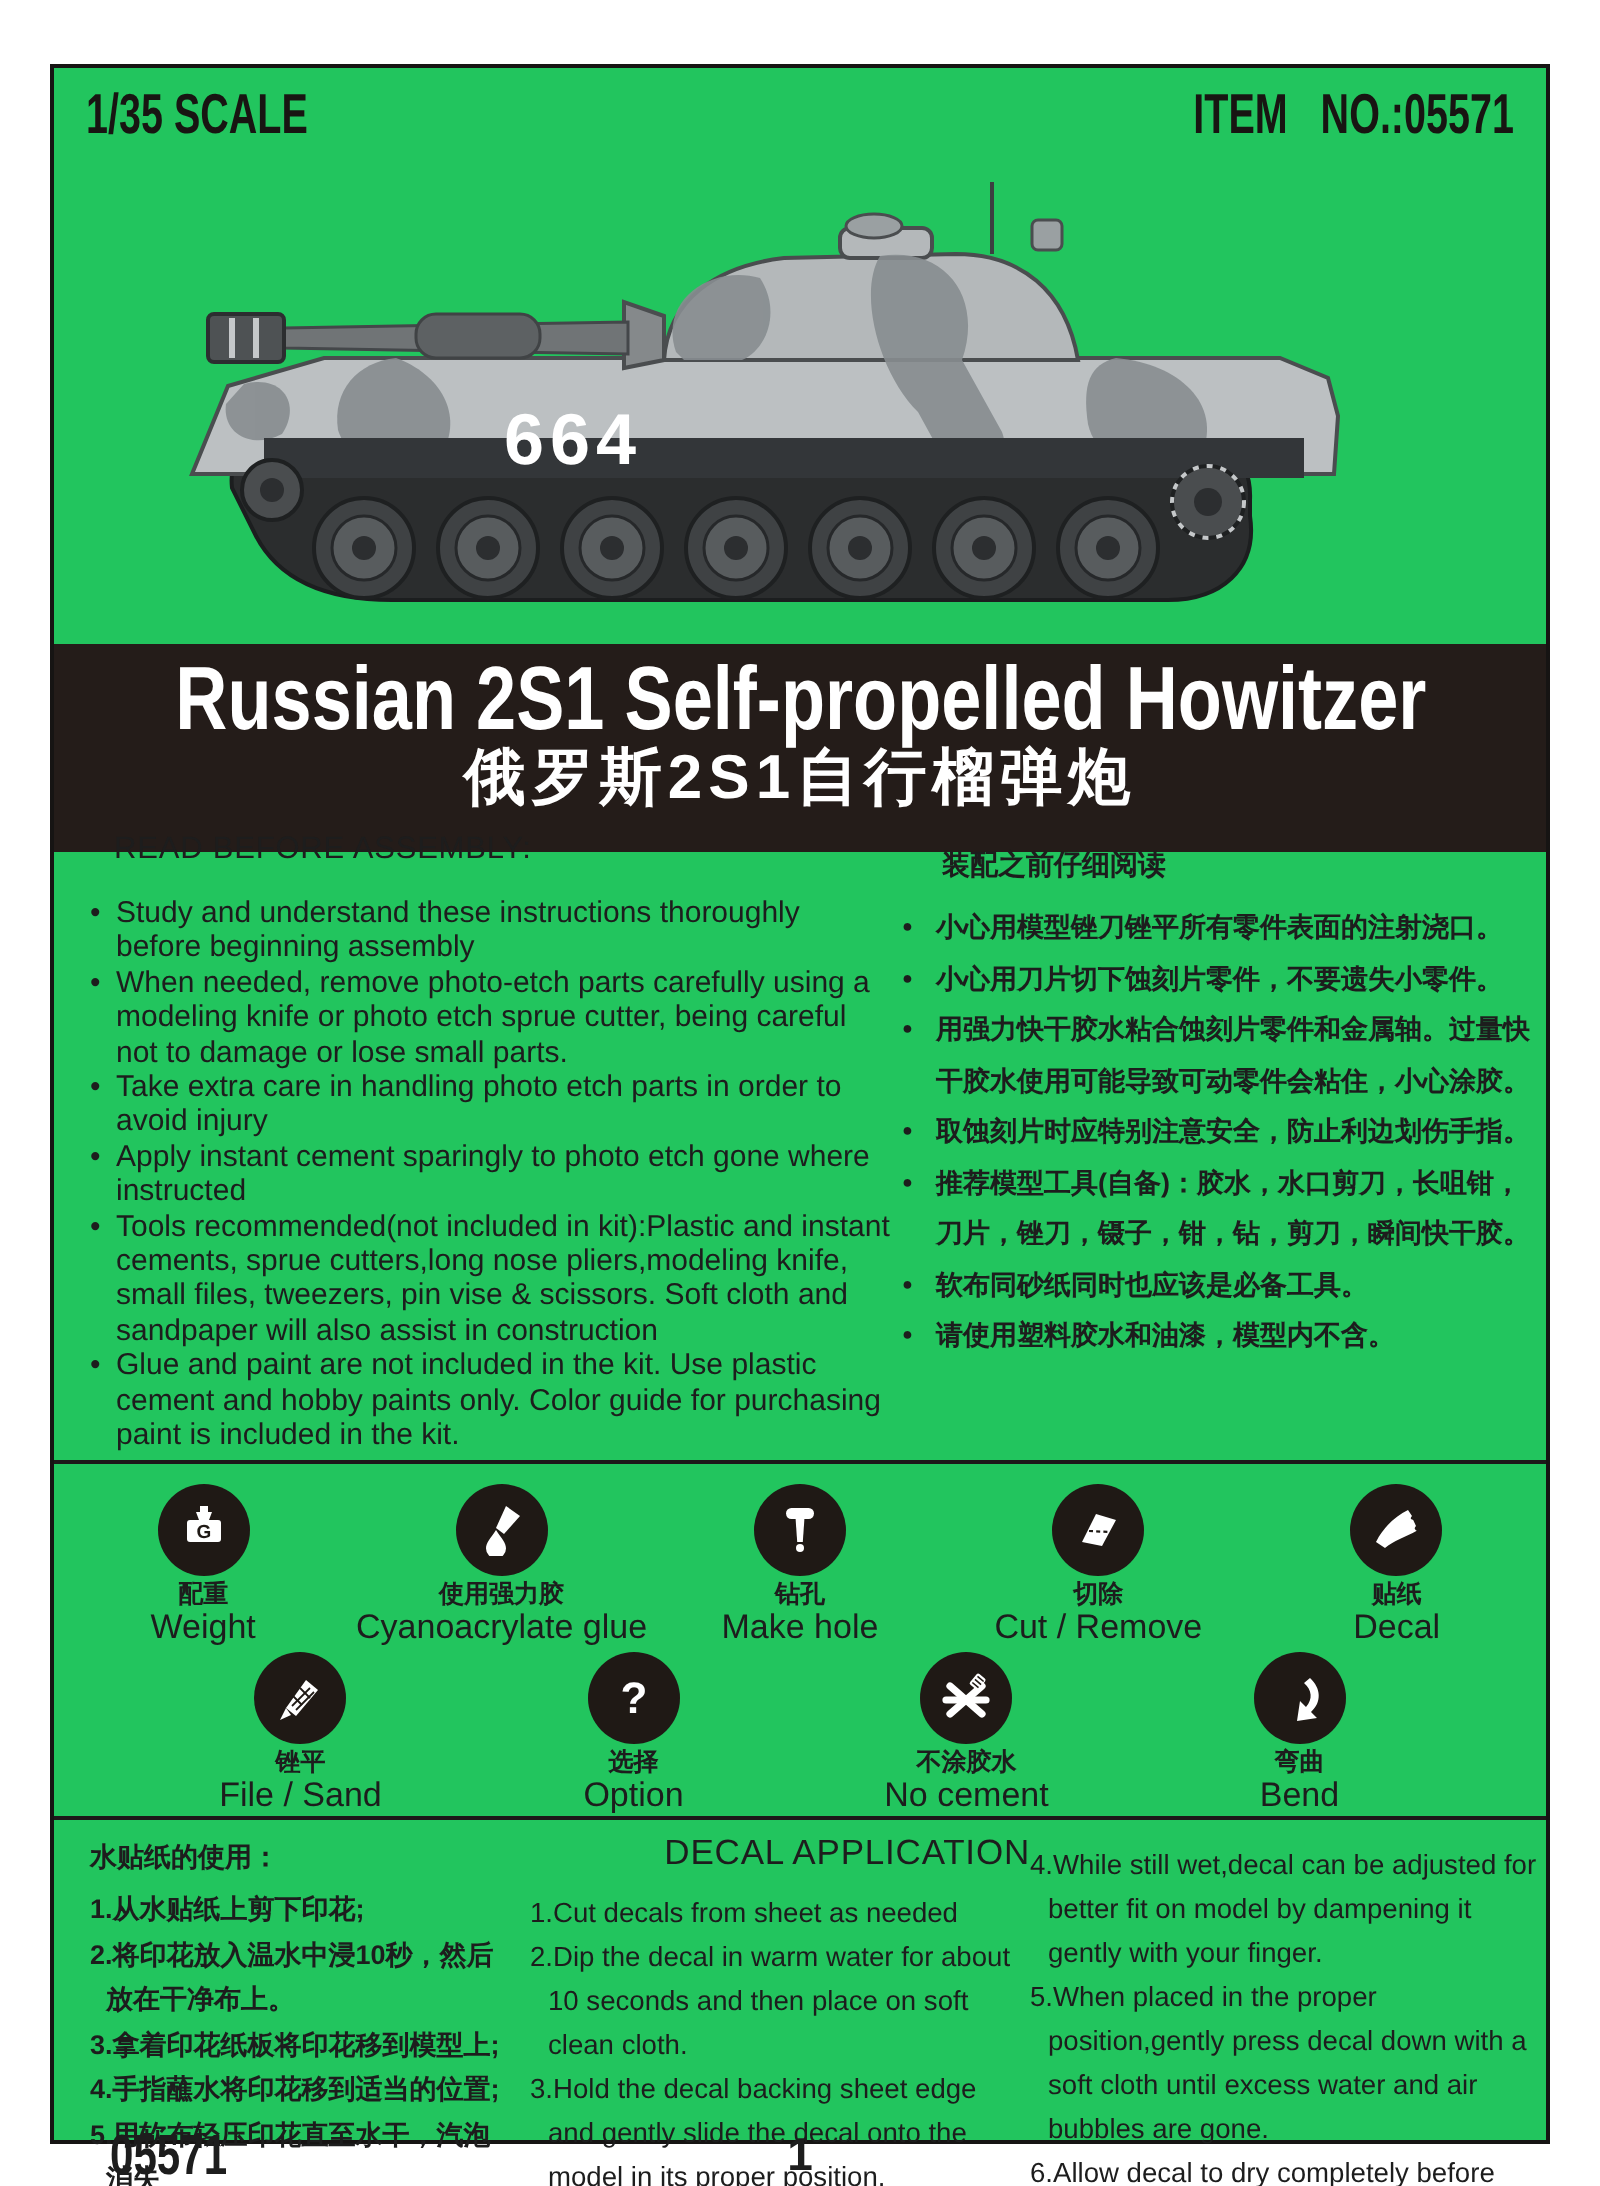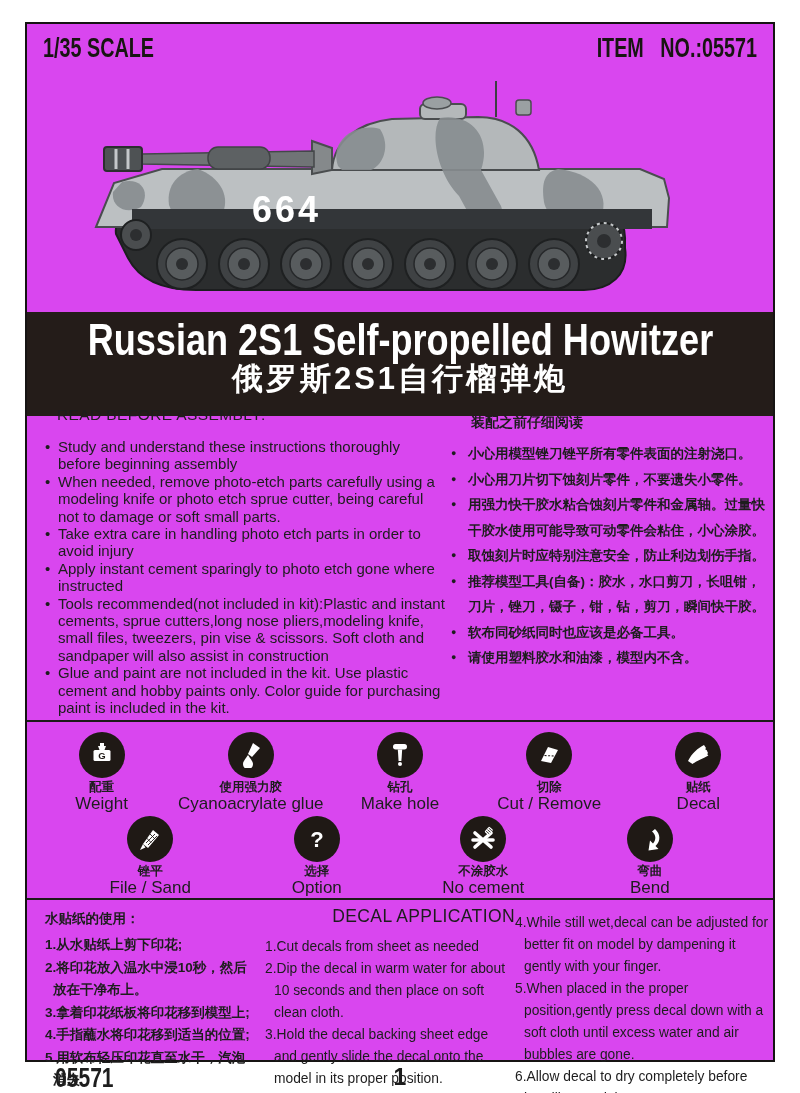--- a/index.html
+++ b/index.html
@@ -1,19 +1,19 @@
 <!DOCTYPE html>
 <html><head>
 <meta charset="utf-8">
 <style>
   * { margin:0; padding:0; box-sizing:border-box; }
   html,body { width:800px; height:1093px; background:#ffffff; }
   body { position:relative; font-family:"Liberation Sans","DejaVu Sans",sans-serif; color:#1d1d1d; overflow:hidden; }
 
-  .frame { position:absolute; left:25px; top:22px; width:750px; height:1040px; border:2px solid #161413; background:#d946ef; }
+  .frame { position:absolute; left:25px; top:32px; width:750px; height:1040px; border:2px solid #161413; background:#22c55e; }
 
   
   .header-row { position:absolute; top:8px; left:0; right:0; padding:0 16px; display:flex; justify-content:space-between; }
   .hdr { font-weight:bold; font-size:26px; white-space:pre; letter-spacing:0; color:#181512; }
   .hdr.left  { transform:scale(0.76,1.08); transform-origin:left center; }
   .hdr.right { transform:scale(0.76,1.08); transform-origin:right center; }
 
   
   .tank-wrap { position:absolute; top:54px; left:50%; transform:translateX(-50%); width:640px; height:220px; }
 
@@ -163,21 +163,21 @@
         <span class="banner-title">Russian 2S1 Self-propelled Howitzer</span>
       </div>
     <div class="banner-sub">俄罗斯2S1自行榴弹炮</div>
   </div>
 
   <div class="col-en">
     <h3>READ BEFORE ASSEMBLY:</h3>
     <ul class="b-en">
 
     <li>Study and understand these instructions thoroughly before beginning assembly</li>
-        <li>When needed, remove photo-etch parts carefully using a modeling knife or photo etch sprue cutter, being careful not to damage or soft small parts.</li>
+        <li>When needed, remove photo-etch parts carefully using a modeling knife or photo etch sprue cutter, being careful not to damage or lose small parts.</li>
         <li>Take extra care in handling photo etch parts in order to avoid injury</li>
         <li>Apply instant cement sparingly to photo etch gone where instructed</li>
         <li>Tools recommended(not included in kit):Plastic and instant cements, sprue cutters,long nose pliers,modeling knife, small files, tweezers, pin vise &amp; scissors. Soft cloth and sandpaper will also assist in construction</li>
         <li>Glue and paint are not included in the kit. Use plastic cement and hobby paints only. Color guide for purchasing paint is included in the kit.</li>
       </ul>
   </div>
 
   <div class="col-zh">
     <h3>装配之前仔细阅读</h3>
     <ul class="b-zh">

